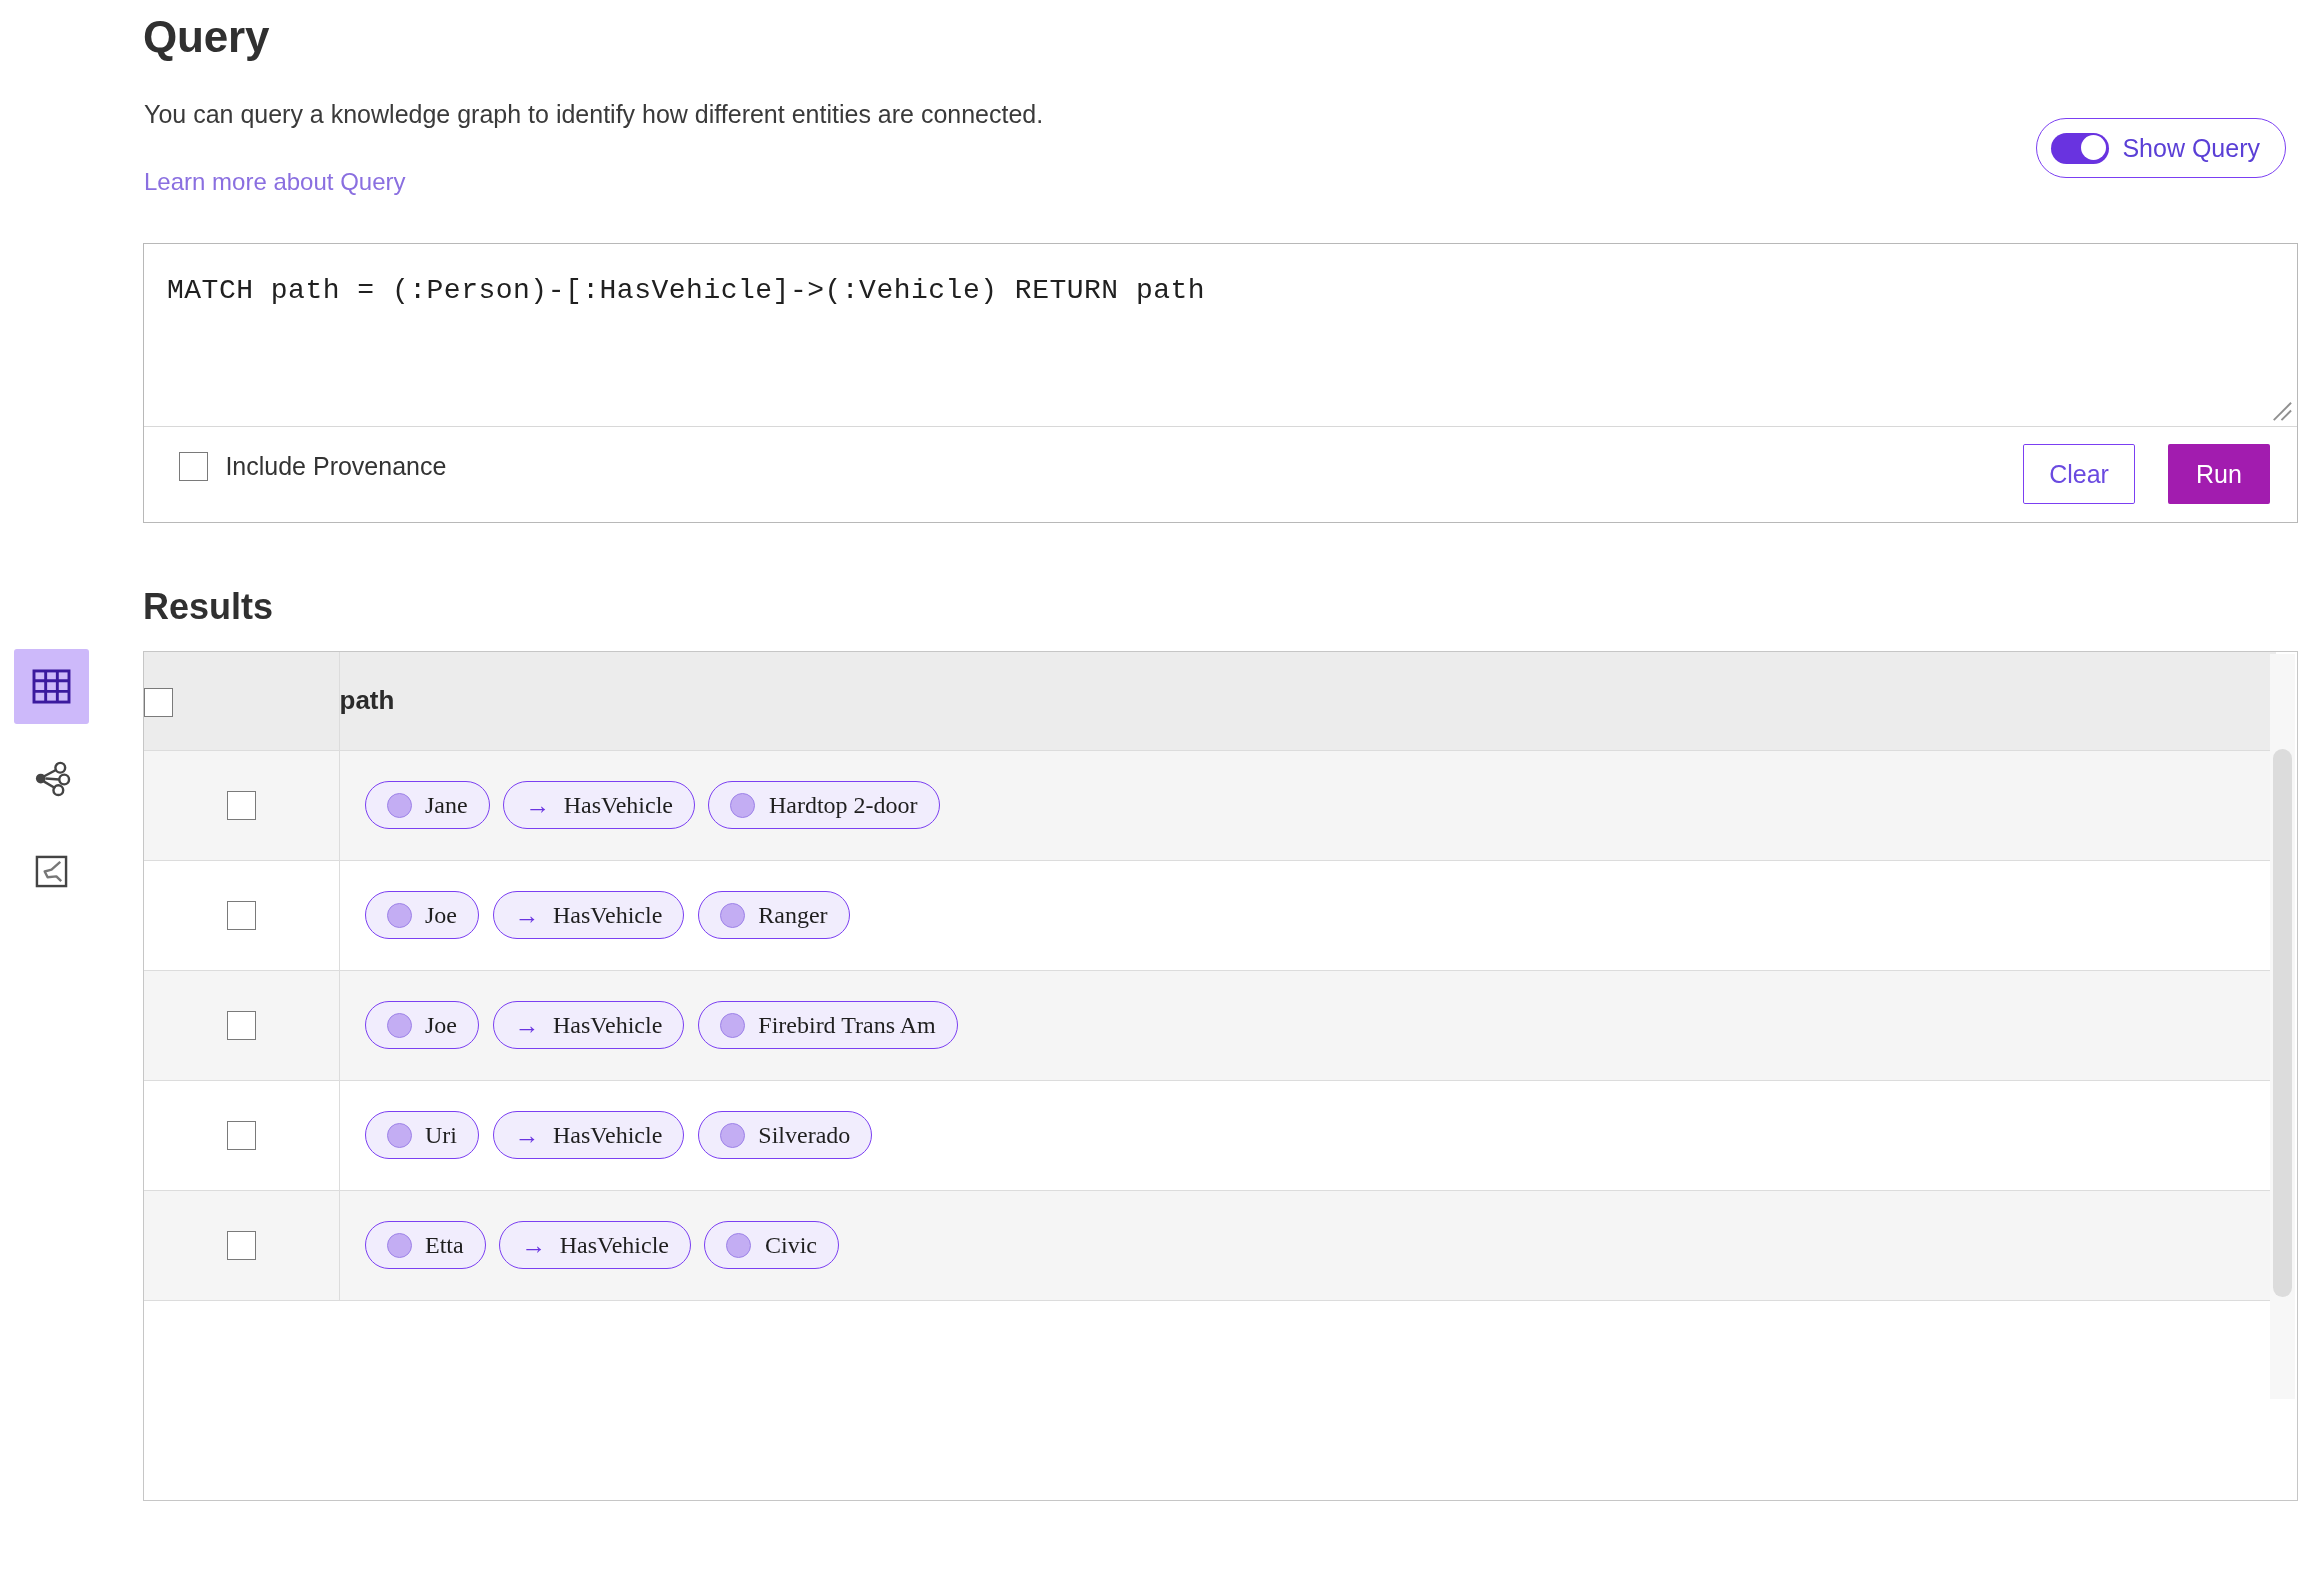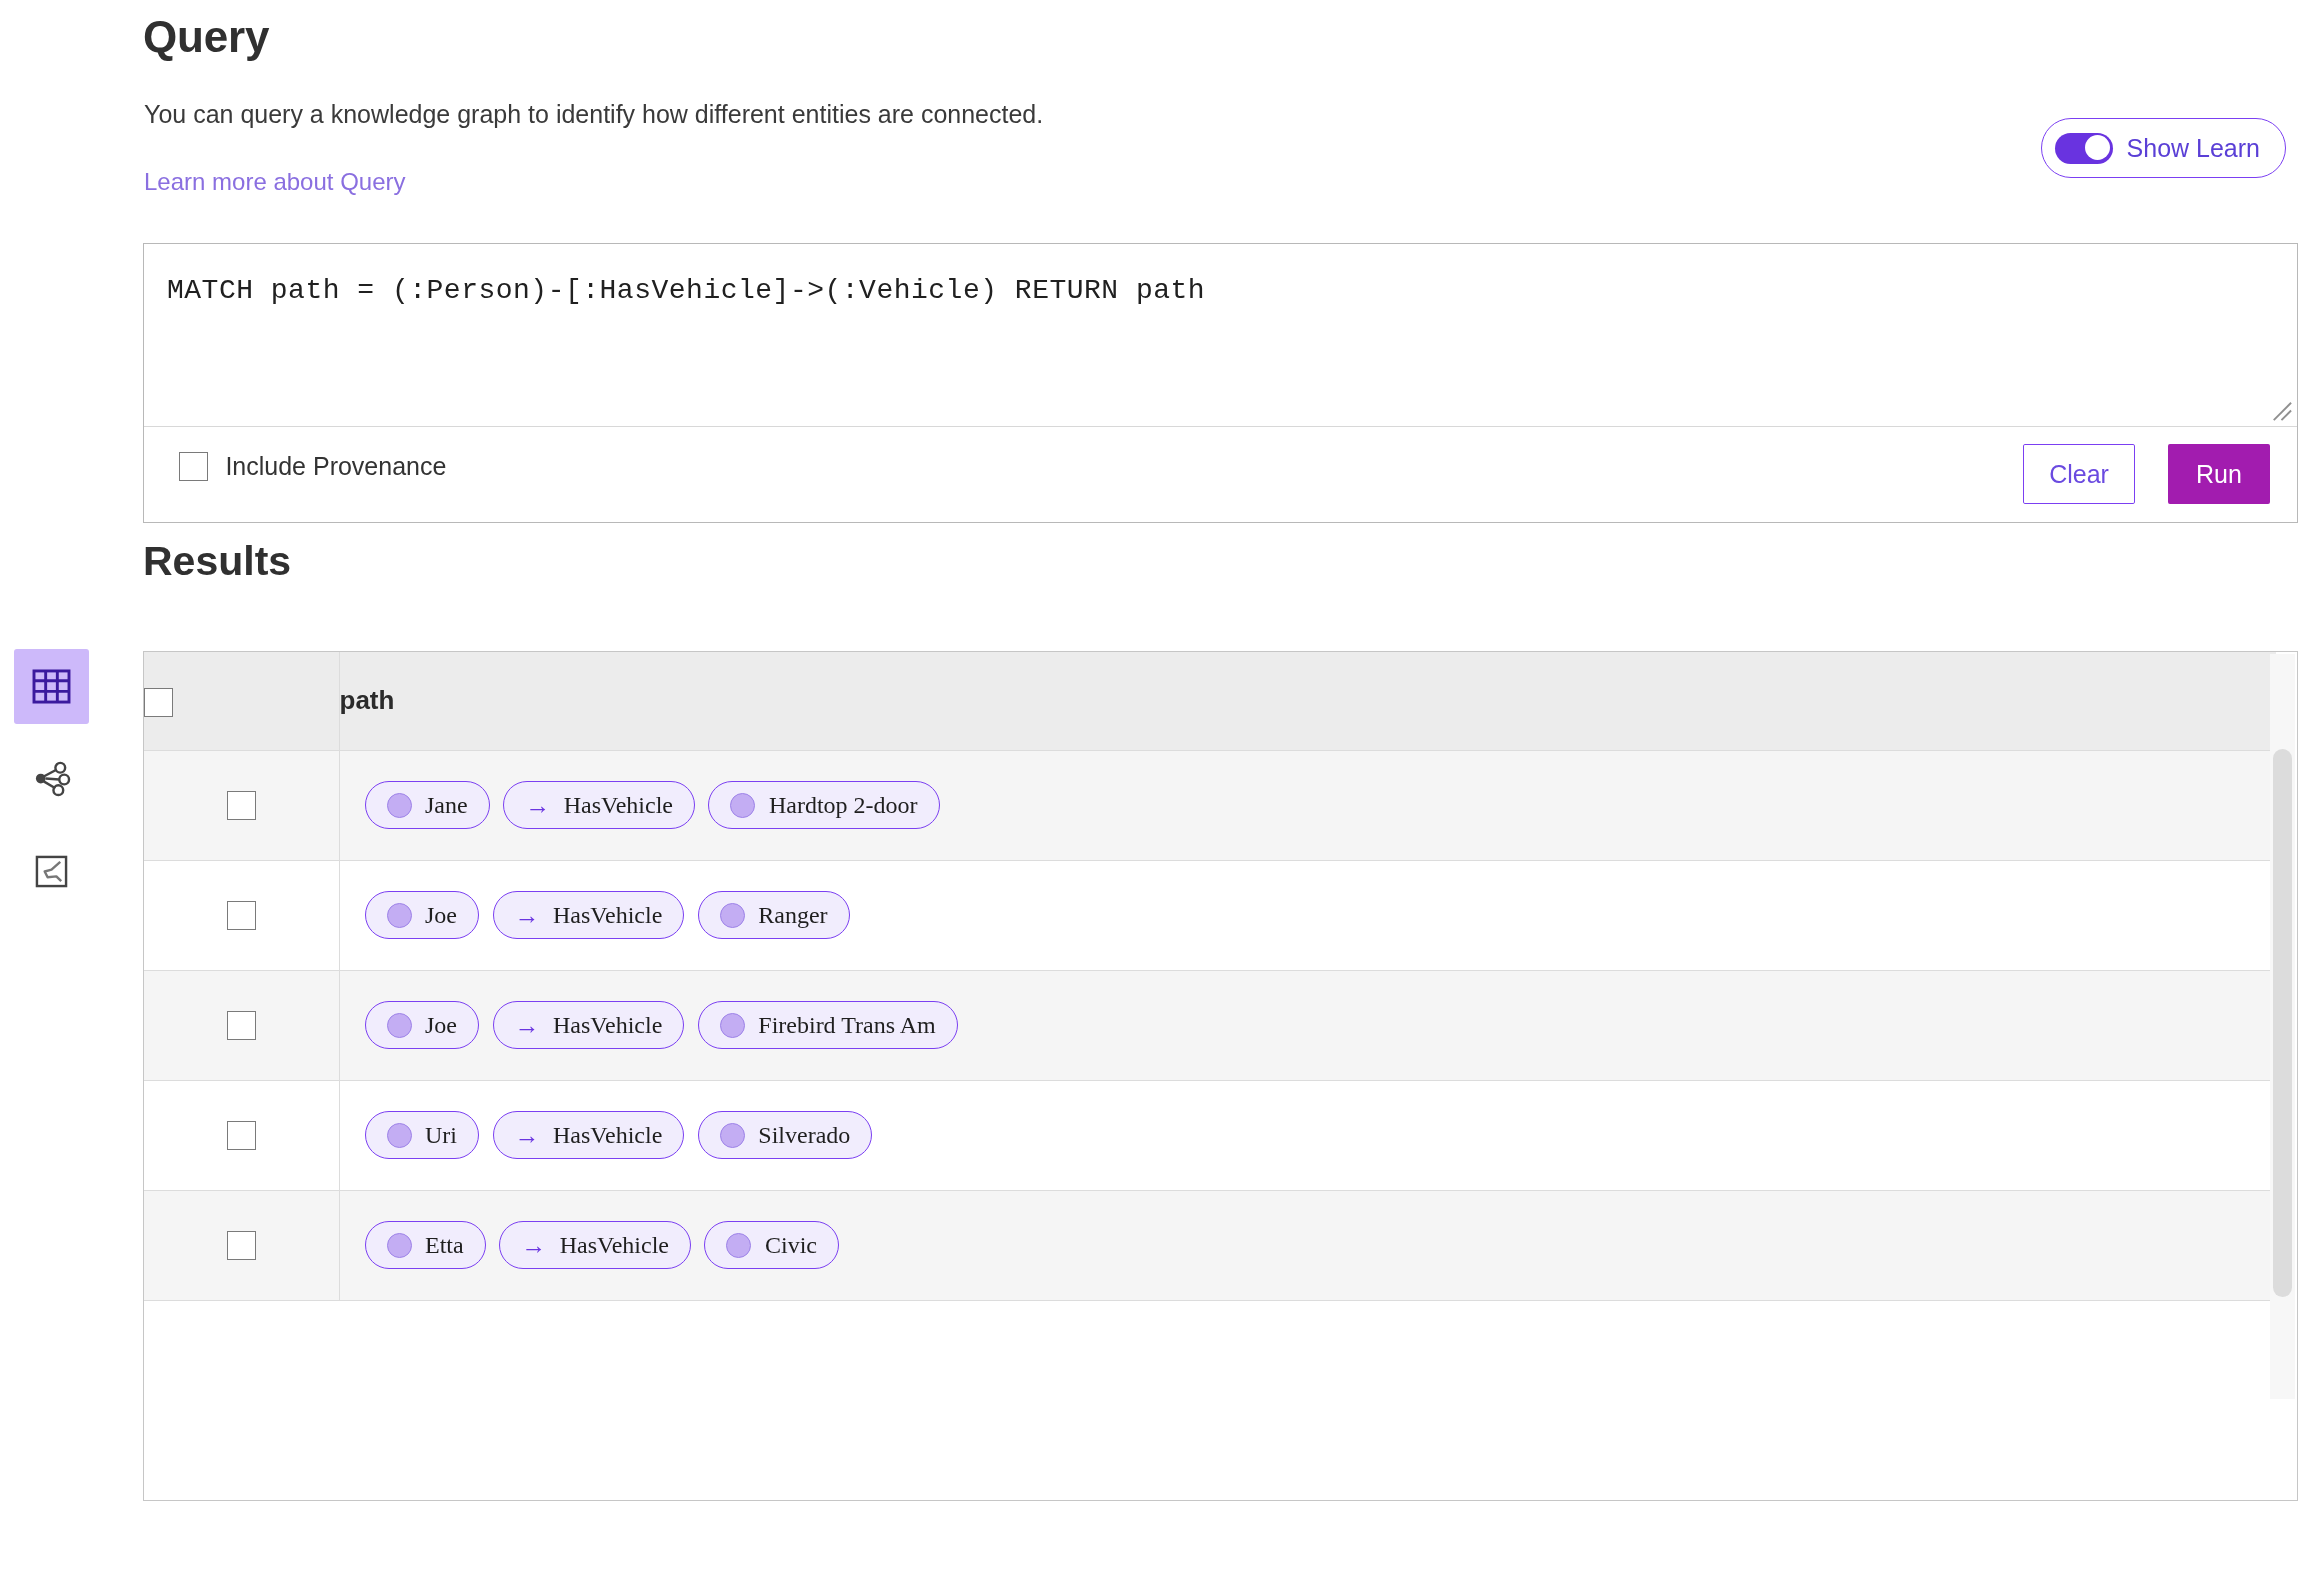--- a/index.html
+++ b/index.html
@@ -185,22 +185,22 @@
     font-size: 25px;
     font-family: "Liberation Sans", sans-serif;
     cursor: pointer;
     border-radius: 1.9px;
   }
 
   
   #results-title {
     position: absolute;
     left: 143px;
-    top: 538px;
-    font-size: 41px;
+    top: 586px;
+    font-size: 36px;
     font-weight: 600;
     color: #303030;
   }
   #results-card {
     position: absolute;
     left: 143px;
     top: 651px;
     width: 2155px;
     height: 850px;
     border: 1.9px solid #c6c6c6;
@@ -360,21 +360,21 @@
   </div>
 
   <div id="query-title">Query</div>
   <div id="query-desc">You can query a knowledge graph to identify how different entities are connected.</div>
   <a id="learn-more">Learn more about Query</a>
 
   <div id="show-query-toggle">
     <span class="switch">
       <span class="knob"></span>
     </span>
-    <span id="show-query-label">Show Learn</span>
+    <span id="show-query-label">Show Query</span>
   </div>
 
   <div id="query-card">
     <div id="query-textarea-wrap">
       <div id="query-text">MATCH path = (:Person)-[:HasVehicle]-&gt;(:Vehicle) RETURN path</div>
       <svg id="resize-grip" viewBox="0 0 26 26">
         <line x1="6" y1="24" x2="24" y2="6" stroke="#909090" stroke-width="2"></line>
         <line x1="14" y1="24" x2="24" y2="14" stroke="#909090" stroke-width="2"></line>
       </svg>
     </div>

